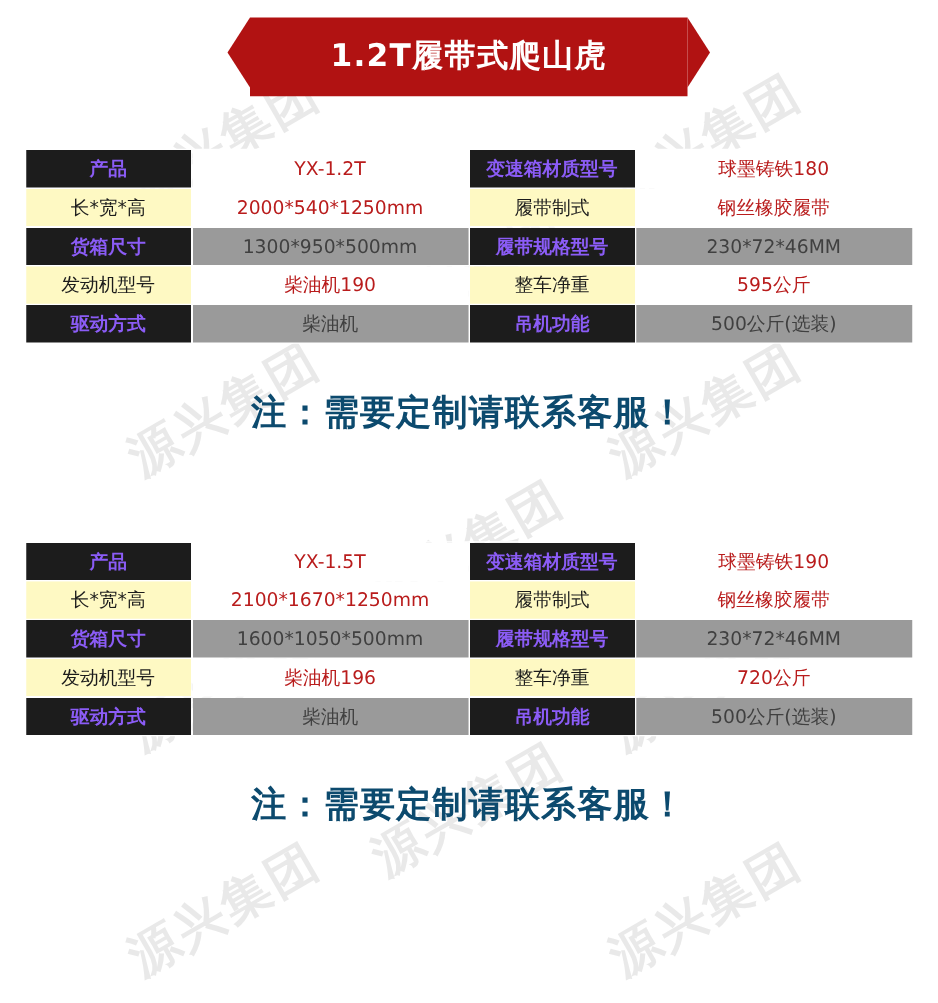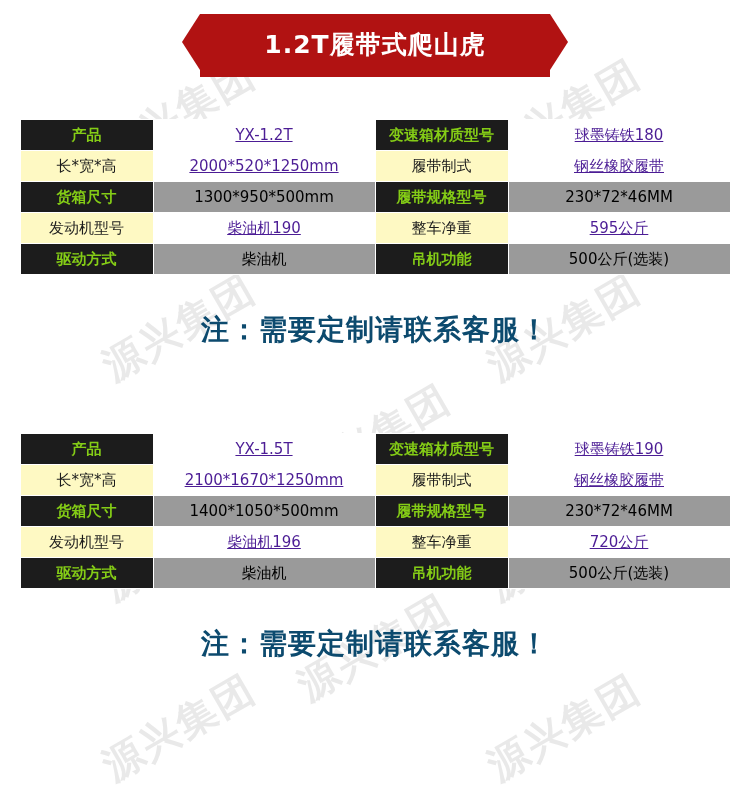--- a/index.html
+++ b/index.html
@@ -93,39 +93,38 @@
     height: 30px;
     text-align: center;
     font-size: 15px;
     padding: 0 2px;
     border: 1px solid #ffffff;
     white-space: nowrap;
     overflow: hidden;
   }
   td.k-dark {
     background: #1c1c1c;
-    color: #84cc16;
+    color: #8b5cf6;
     font-weight: bold;
     width: 128px;
   }
   td.k-white {
     background: #fef9c3;
     color: #1c1c1c;
     font-weight: normal;
     width: 128px;
   }
   td.v-white {
     background: #ffffff;
-    color: #4c1d95;
+    color: #b91c1c;
     width: 217px;
-    text-decoration: underline;
   }
   td.v-gray {
     background: #9a9a9a;
-    color: #000000;
+    color: #404040;
     width: 217px;
   }
 
   .note {
     text-align: center;
     color: #0c4a6e;
     font-size: 28px;
     font-weight: bold;
     letter-spacing: 1px;
   }
@@ -167,21 +166,21 @@
     <table class="spec">
       <tbody>
         <tr>
           <td class="k-dark">产品</td>
           <td class="v-white">YX-1.2T</td>
           <td class="k-dark">变速箱材质型号</td>
           <td class="v-white">球墨铸铁180</td>
         </tr>
         <tr>
           <td class="k-white">长*宽*高</td>
-          <td class="v-white">2000*520*1250mm</td>
+          <td class="v-white">2000*540*1250mm</td>
           <td class="k-white">履带制式</td>
           <td class="v-white">钢丝橡胶履带</td>
         </tr>
         <tr>
           <td class="k-dark">货箱尺寸</td>
           <td class="v-gray">1300*950*500mm</td>
           <td class="k-dark">履带规格型号</td>
           <td class="v-gray">230*72*46MM</td>
         </tr>
         <tr>
@@ -219,21 +218,21 @@
           <td class="v-white">球墨铸铁190</td>
         </tr>
         <tr>
           <td class="k-white">长*宽*高</td>
           <td class="v-white">2100*1670*1250mm</td>
           <td class="k-white">履带制式</td>
           <td class="v-white">钢丝橡胶履带</td>
         </tr>
         <tr>
           <td class="k-dark">货箱尺寸</td>
-          <td class="v-gray">1400*1050*500mm</td>
+          <td class="v-gray">1600*1050*500mm</td>
           <td class="k-dark">履带规格型号</td>
           <td class="v-gray">230*72*46MM</td>
         </tr>
         <tr>
           <td class="k-white">发动机型号</td>
           <td class="v-white">柴油机196</td>
           <td class="k-white">整车净重</td>
           <td class="v-white">720公斤</td>
         </tr>
         <tr>

